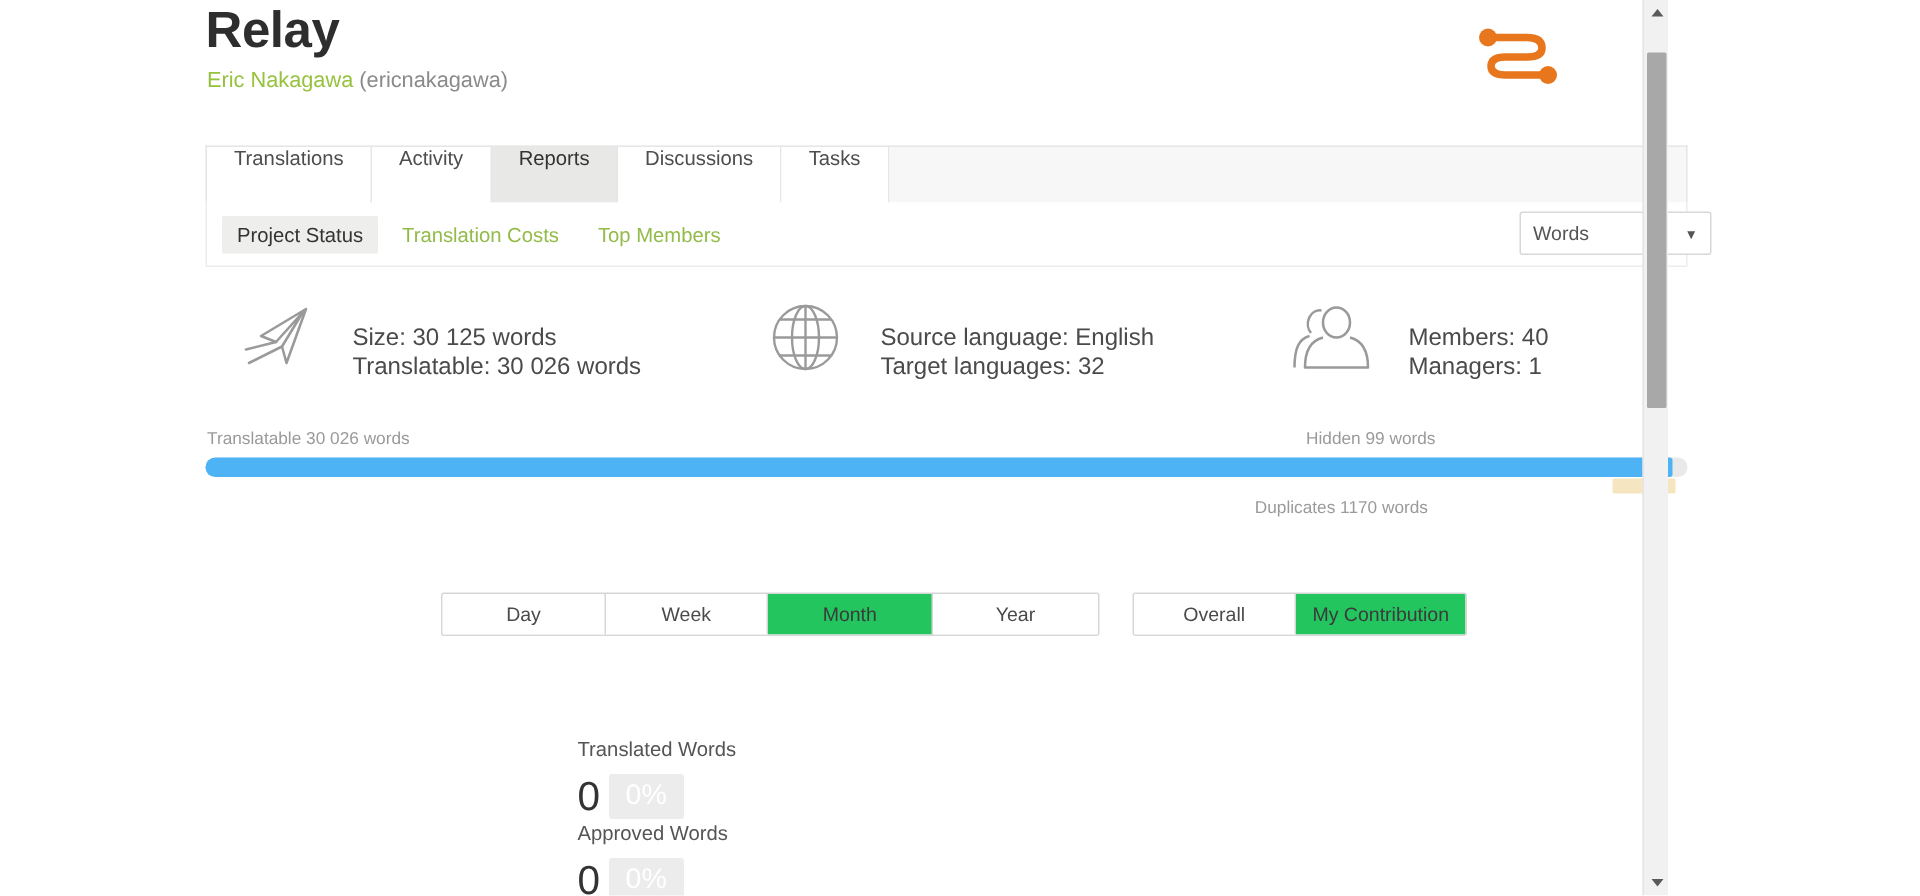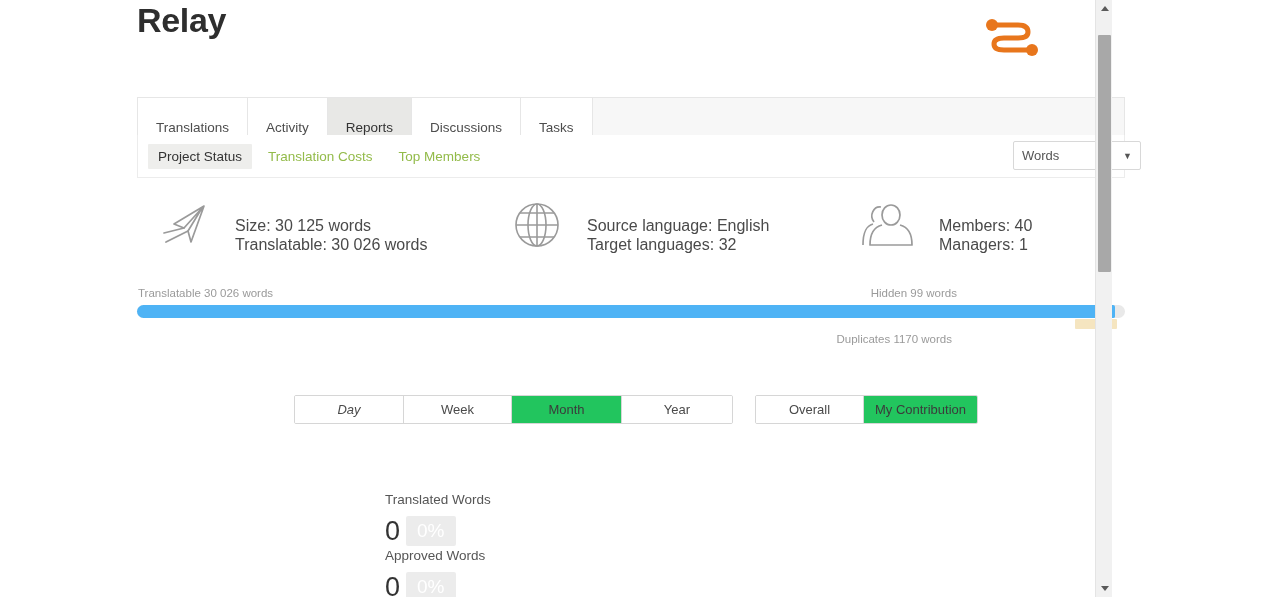--- a/index.html
+++ b/index.html
@@ -55,21 +55,21 @@
     width: 988px; height: 38px;
     background: #f7f7f7;
     border: 1px solid #e6e6e6;
     border-bottom: none;
     display: flex;
     align-items: stretch;
   }
   .tab {
     padding: 0 18px;
     display: flex;
-    align-items: flex-end;
+    align-items: flex-start;
     font-size: 13.5px;
     color: #4d4d4d;
     background: #ffffff;
     border-right: 1px solid #e6e6e6;
     cursor: pointer;
     white-space: nowrap;
   }
   .tab:first-child { border-left: none; }
   .tab.active {
     background: #e8e8e6;
@@ -229,21 +229,21 @@
     justify-content: center;
     font-size: 13px;
     color: #4a4a4a;
     background: #ffffff;
     border-right: 1px solid #d6d6d6;
     cursor: pointer;
     padding: 0 10px;
     white-space: nowrap;
   }
   .seg-btn:last-child { border-right: none; }
-  .seg-btn.w109 { width: 109px; font-style: italic; }
+  .seg-btn.w109 { width: 109px; }
   .seg-btn.w108 { width: 108px; }
   .seg-btn.w110 { width: 110px; }
   .seg-btn.w113 { width: 113px; }
   .seg-btn.active {
     background: #22c55e;
     color: #3b3b3b;
   }
 
   
   .stats {
@@ -317,20 +317,24 @@
   }
 </style>
 </head>
 <body>
 
 <div id="page">
 
   <div class="top-strip"></div>
 
   <div class="project-title">Relay</div>
+  <div class="owner-line">
+    <span class="owner-name">Eric Nakagawa</span>
+    <span class="owner-handle">(ericnakagawa)</span>
+  </div>
 
   <div class="brand-logo">
     <svg width="62" height="46" viewBox="0 0 62 46" xmlns="http://www.w3.org/2000/svg">
       <path d="M11 11 H36 Q46 11 46 18 Q46 24 36 24 H22 Q12 24 12 30 Q12 36 22 36 H48" fill="none" stroke="#e8761c" stroke-width="5" stroke-linecap="round"></path>
       <circle cx="10" cy="11" r="6" fill="#e8761c"></circle>
       <circle cx="50" cy="36" r="6" fill="#e8761c"></circle>
     </svg>
   </div>
 
   <div class="tabbar">

